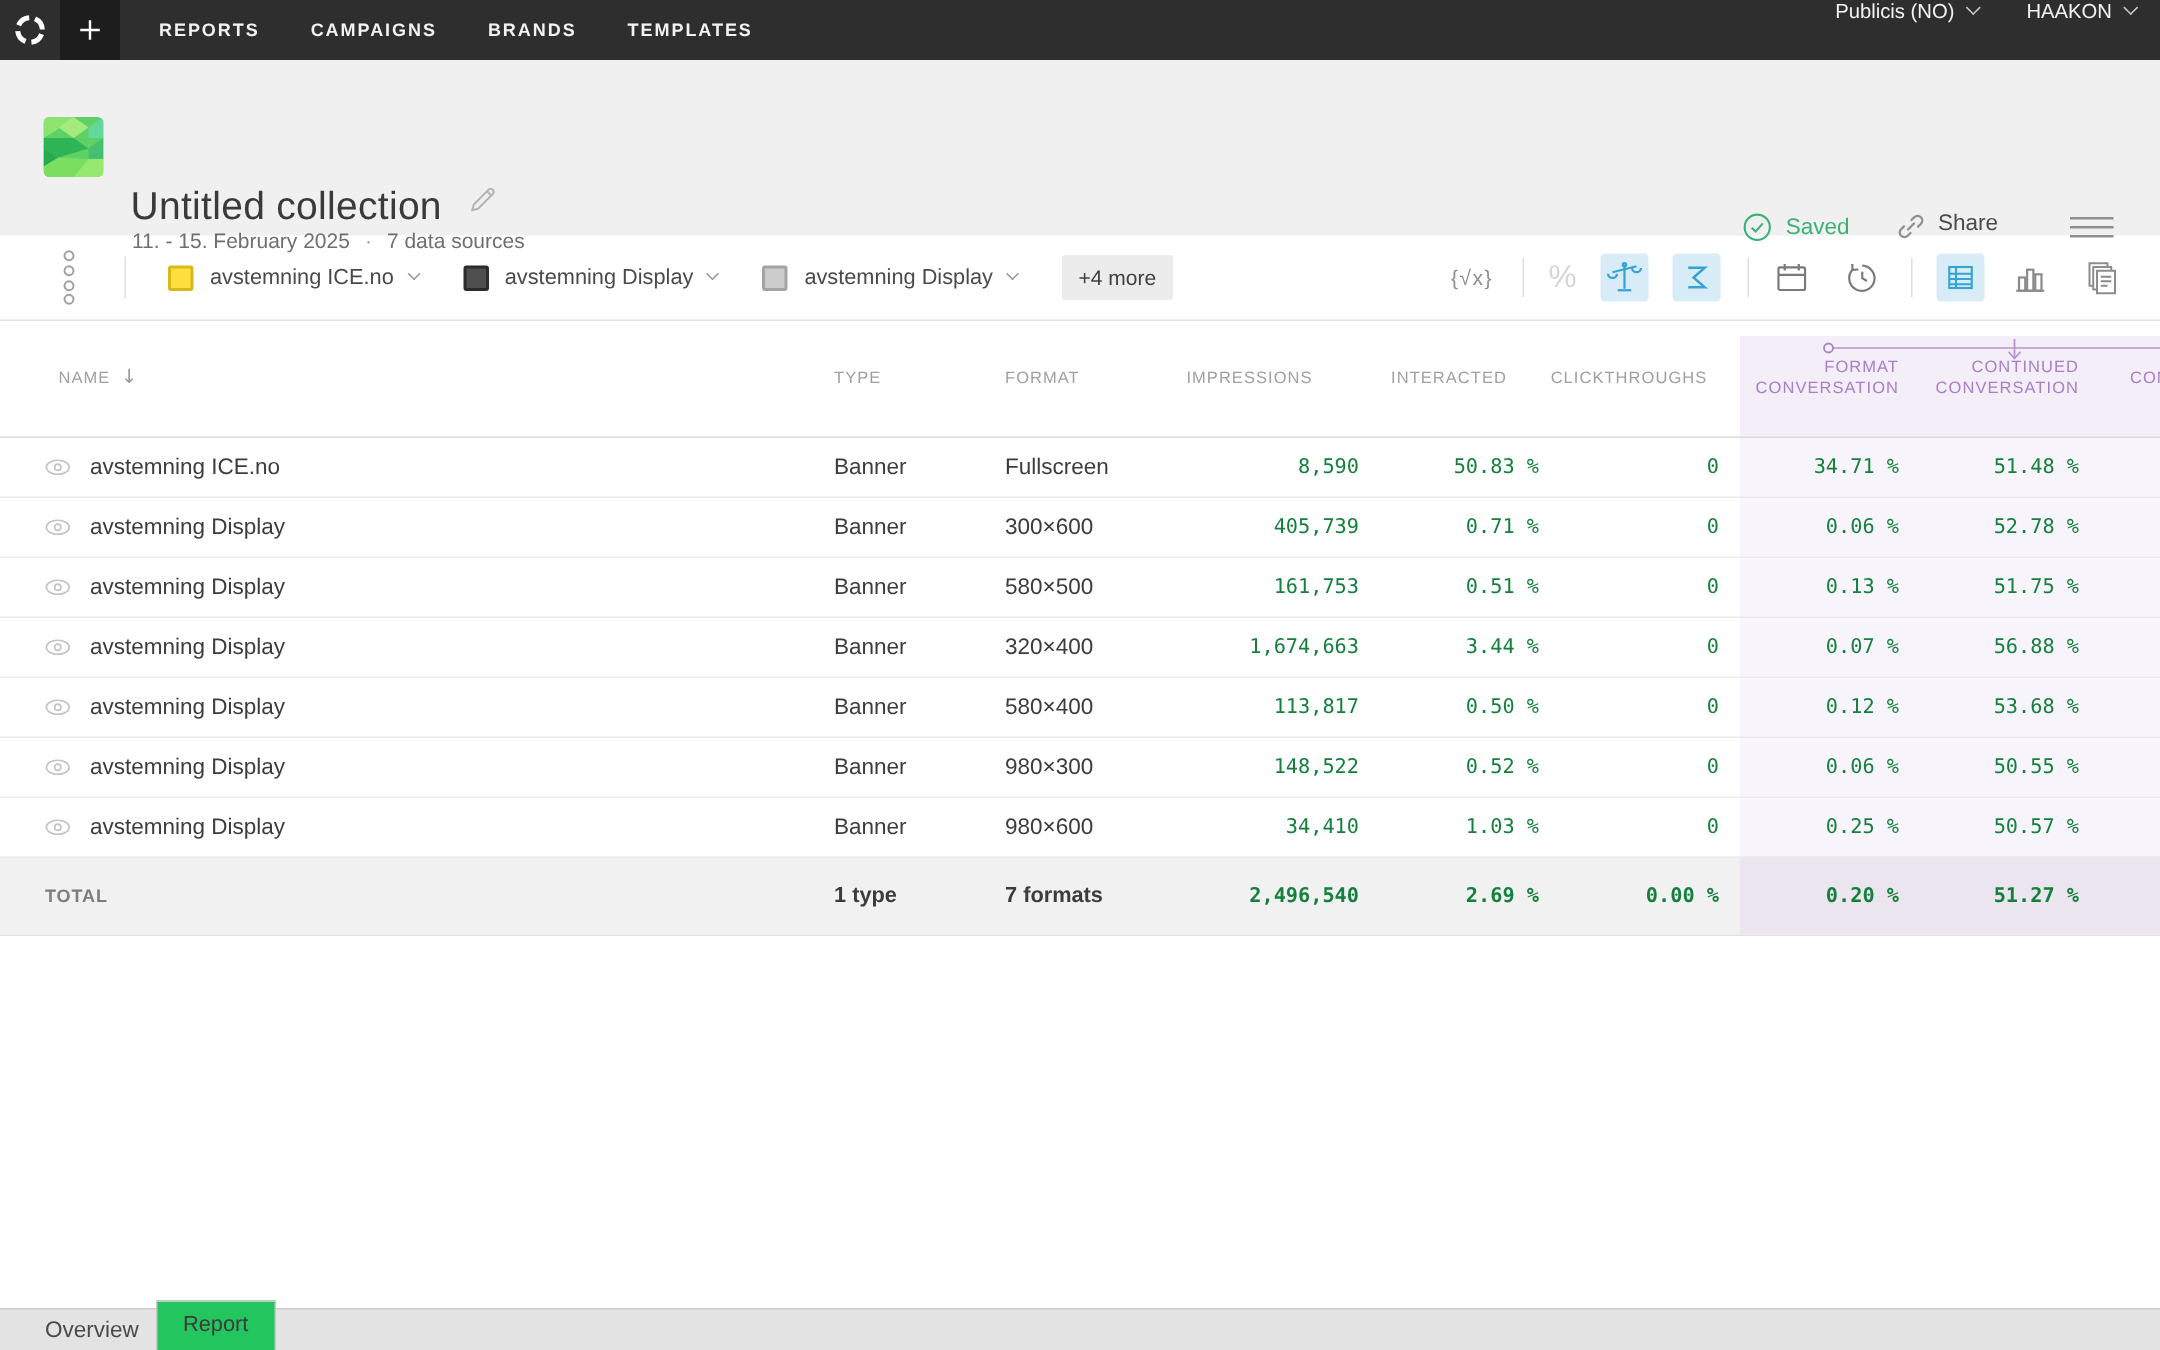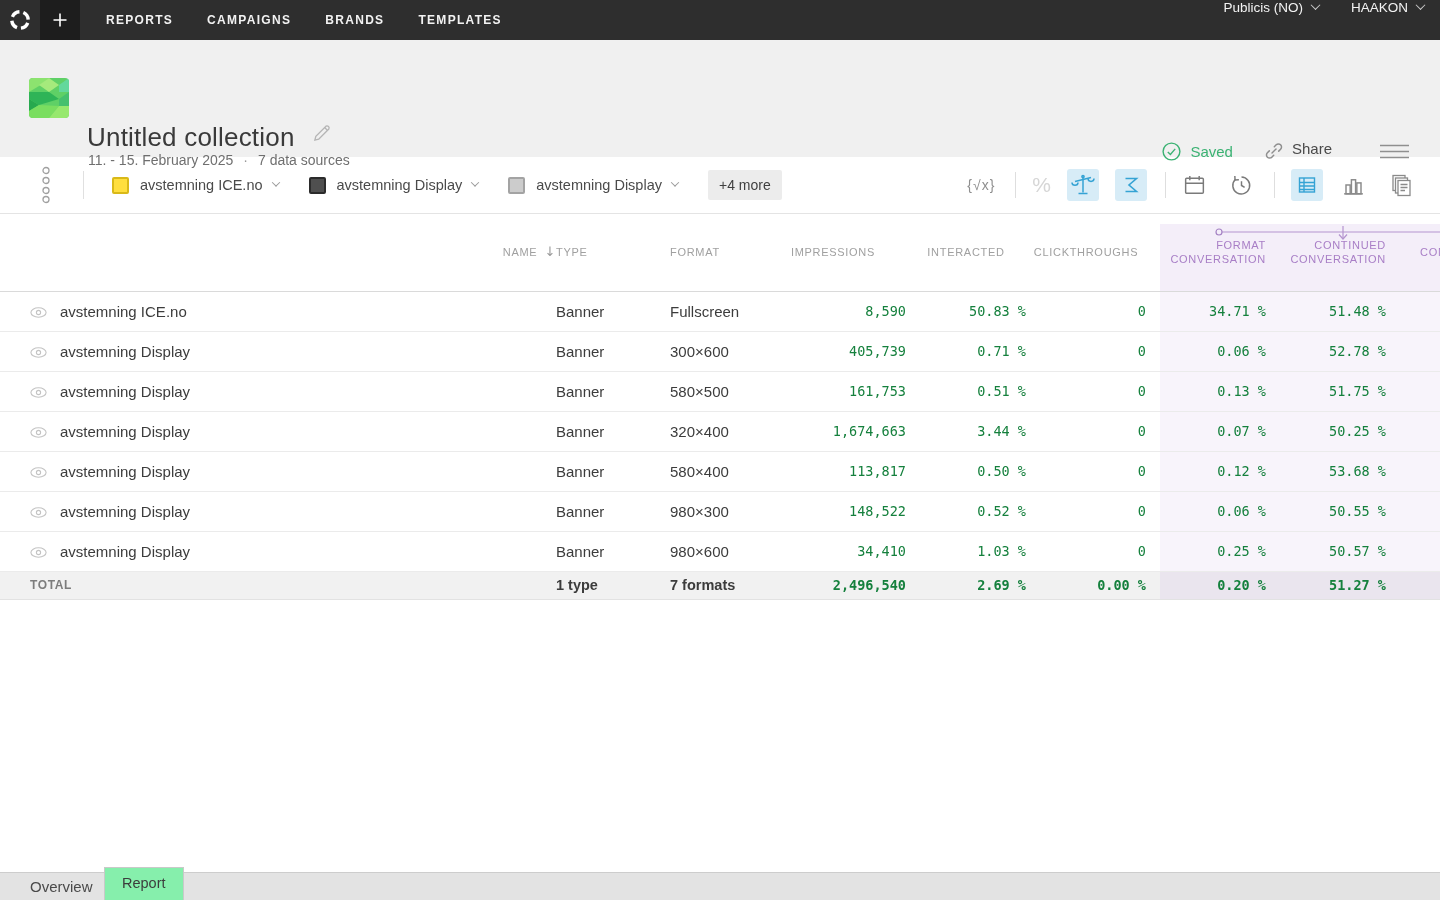--- a/index.html
+++ b/index.html
@@ -65,49 +65,49 @@
   .table-wrap { position: relative; width: 1440px; overflow: hidden; }
   table { border-collapse: collapse; table-layout: fixed; width: 1486px; }
   col.c-name { width: 556px; } col.c-type { width: 114px; } col.c-format { width: 90px; }
   col.c-impr { width: 146px; } col.c-inter { width: 120px; } col.c-clicks { width: 134px; }
   col.c-started { width: 126px; } col.c-cont { width: 120px; } col.c-trunc { width: 80px; }
   thead th {
     height: 77px; vertical-align: middle; font-size: 11px; font-weight: 400;
     letter-spacing: 0.7px; color: #a0a0a0; border-bottom: 1px solid #dadada; cursor: pointer;
     line-height: 14px;
   }
-  th.h-name { text-align: right; padding-left: 16px; }
+  th.h-name { text-align: left; padding-left: 39px; }
   th.h-left { text-align: left; }
   th.h-num { text-align: center; }
   th.h-clicks { padding-right: 14px; }
   th.purple { color: #a87ec6; background: linear-gradient(to bottom, #ffffff 10px, #f4eef9 10px); text-align: right; padding-right: 20px; }
   th.purple.h-trunc { text-align: left; padding-left: 14px; }
   .sort-arrow { font-family: "DejaVu Sans", sans-serif; font-size: 13px; color: #9a9a9a; margin-left: 7px; font-weight: 400; }
 
   tbody td { height: 40px; border-bottom: 1px solid #ebebeb; font-size: 15px; color: #3c3c3c; }
   td.cell-name { padding-left: 30px; }
   td.cell-name .eye { margin-right: 13px; cursor: pointer; display: inline-flex; vertical-align: -1px; }
   td.num { font-family: "DejaVu Sans Mono", monospace; font-size: 13.5px; text-align: right; color: #15803d; }
   td.pad14 { padding-right: 14px; }
   td.purple-cell { background: #f8f4fb; }
   td.purple-cell.num { padding-right: 20px; }
 
-  tr.total-row td { background: #f1f1f1; border-top: 1px solid #cfcfcf; border-bottom: 1px solid #e2e2e2; height: 28px; }
+  tr.total-row td { background: #f1f1f1; border-top: 1px solid #cfcfcf; border-bottom: 1px solid #e2e2e2; height: 52px; }
   tr.total-row td.purple-cell { background: #eae5ee; }
   .total-label { font-size: 12px; font-weight: 700; letter-spacing: 0.6px; color: #7d7d7d; padding-left: 30px; }
   tr.total-row td.t-text { font-weight: 700; font-size: 14.5px; color: #3c3c3c; }
   tr.total-row td.num { font-weight: 700; }
 
   .col-indicator { position: absolute; left: 1160px; top: 10px; width: 280px; height: 24px; pointer-events: none; }
 
   
   .bottombar { position: absolute; left: 0; bottom: 0; width: 1440px; height: 28px; background: #e3e3e3; border-top: 1px solid #cdcdcd; }
   .tab-overview { position: absolute; left: 30px; bottom: 0; height: 27px; line-height: 27px; font-size: 15px; color: #4a4a4a; cursor: pointer; }
   .tab-report {
-    position: absolute; left: 104px; bottom: 0; height: 33px; background: #86efac;
+    position: absolute; left: 104px; bottom: 0; height: 33px; background: #22c55e;
     border: 1px solid #c9c9c9; border-bottom: none; padding: 0 17px; line-height: 31px;
     font-size: 14.5px; color: #3c3c3c; cursor: pointer;
   }
 </style>
 </head>
 <body>
 
 <div class="topnav">
   <div class="logo-tile">
     <svg width="24" height="24" viewBox="0 0 24 24">
@@ -414,21 +414,21 @@
                 </g>
               </svg>
             </span><span>avstemning Display</span>
           </td>
           <td>Banner</td>
           <td>320×400</td>
           <td class="num">1,674,663</td>
           <td class="num">3.44 %</td>
           <td class="num pad14">0</td>
           <td class="num purple-cell">0.07 %</td>
-          <td class="num purple-cell">50.25 %</td>
+          <td class="num purple-cell">56.88 %</td>
           <td class="purple-cell"></td>
         </tr>
 
         <tr class="data-row">
           <td class="cell-name">
             <span class="eye">
               <svg width="17" height="11" viewBox="0 0 17 11">
                 <g fill="none" stroke="#c4c4c4" stroke-width="1.1">
                   <ellipse cx="8.5" cy="5.5" rx="7.6" ry="4.7"></ellipse>
                   <circle cx="8.5" cy="5.5" r="2.1"></circle>

